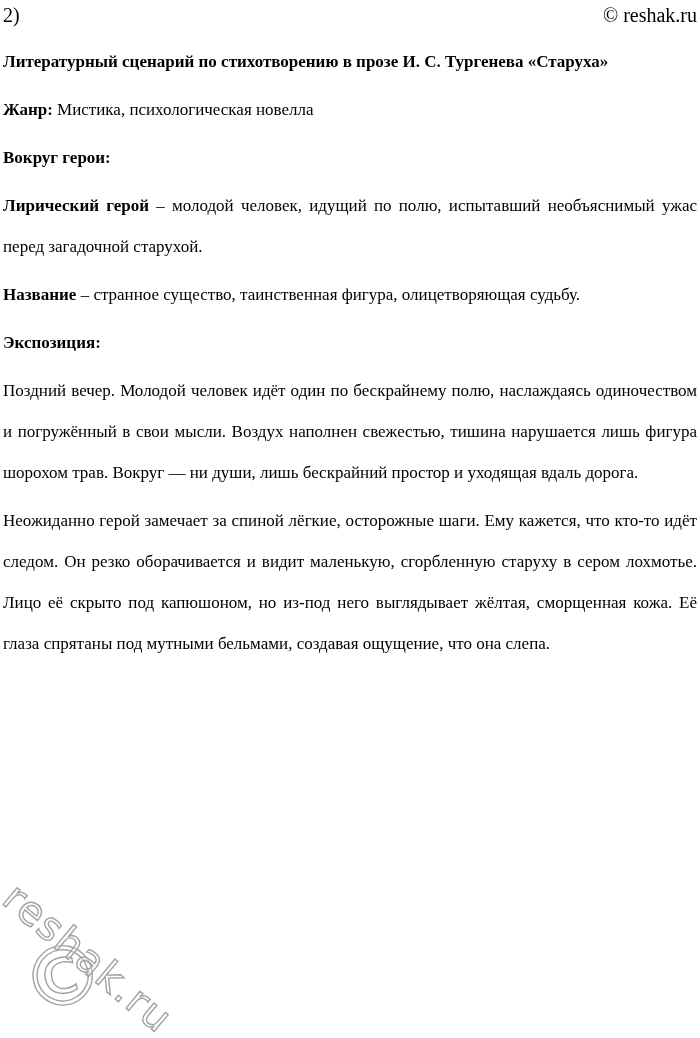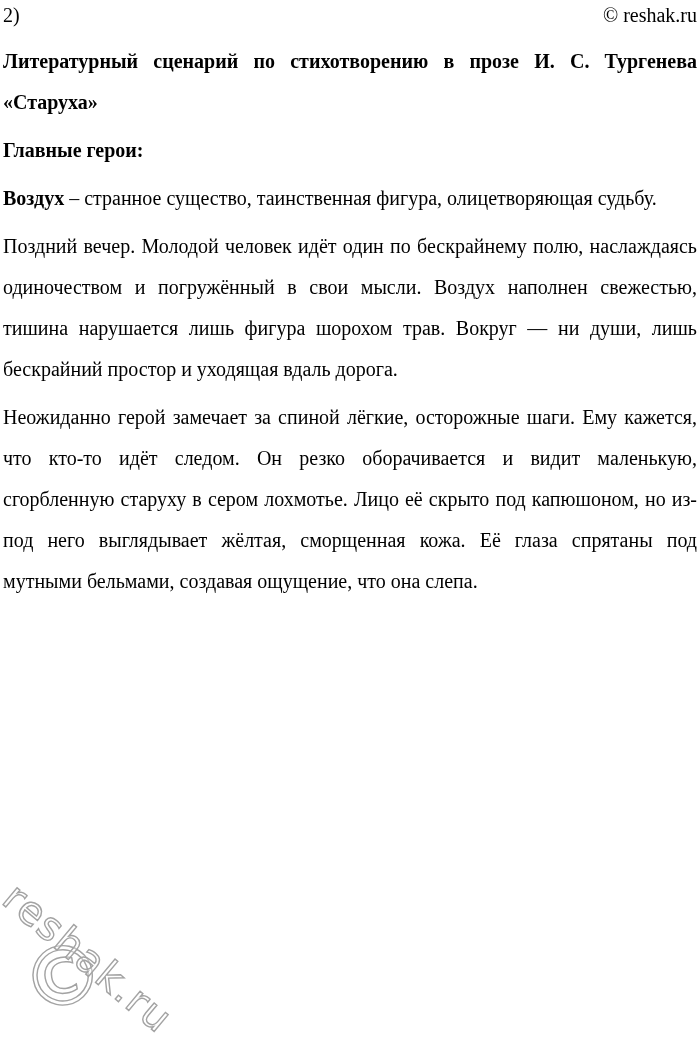--- a/index.html
+++ b/index.html
@@ -28,21 +28,21 @@
   .hdr {
     display: flex;
     justify-content: space-between;
     align-items: flex-start;
     font-size: 20px;
     line-height: 26px;
     margin-bottom: 13px;
   }
   .doc p {
     margin: 0 0 7px 0;
-    font-size: 20px;
+    font-size: 17px;
     line-height: 41px;
     text-align: justify;
     color: #000000;
   }
   .doc p strong {
     font-weight: bold;
   }
   
   .wm-text {
     position: absolute;
@@ -88,31 +88,40 @@
       <span>© reshak.ru</span>
     </div>
 
     <div class="doc">
 
       <p>
         <strong>Литературный сценарий по стихотворению в прозе И. С. Тургенева «Старуха»</strong><span></span>
       </p>
 
 
+      <p>
+        <strong>Жанр:</strong><span> Мистика, психологическая новелла</span>
+      </p>
 
       <p>
-        <strong>Главные герои:</strong><span></span>
+        <strong>Вокруг герои:</strong><span></span>
+      </p>
+
+      <p>
+        <strong>Лирический герой</strong><span> – молодой человек, идущий по полю, испытавший необъяснимый ужас перед загадочной старухой.</span>
+      </p>
+
+      <p>
+        <strong>Название</strong><span> – странное существо, таинственная фигура, олицетворяющая судьбу.</span>
       </p>
 
 
       <p>
-        <strong>Воздух</strong><span> – странное существо, таинственная фигура, олицетворяющая судьбу.</span>
+        <strong>Экспозиция:</strong><span></span>
       </p>
-
-
 
       <p>
         <strong></strong><span>Поздний вечер. Молодой человек идёт один по бескрайнему полю, наслаждаясь одиночеством и погружённый в свои мысли. Воздух наполнен свежестью, тишина нарушается лишь фигура шорохом трав. Вокруг — ни души, лишь бескрайний простор и уходящая вдаль дорога.</span>
       </p>
 
 
       <p>
         <strong></strong><span>Неожиданно герой замечает за спиной лёгкие, осторожные шаги. Ему кажется, что кто-то идёт следом. Он резко оборачивается и видит маленькую, сгорбленную старуху в сером лохмотье. Лицо её скрыто под капюшоном, но из-под него выглядывает жёлтая, сморщенная кожа. Её глаза спрятаны под мутными бельмами, создавая ощущение, что она слепа.</span>
       </p>
 

